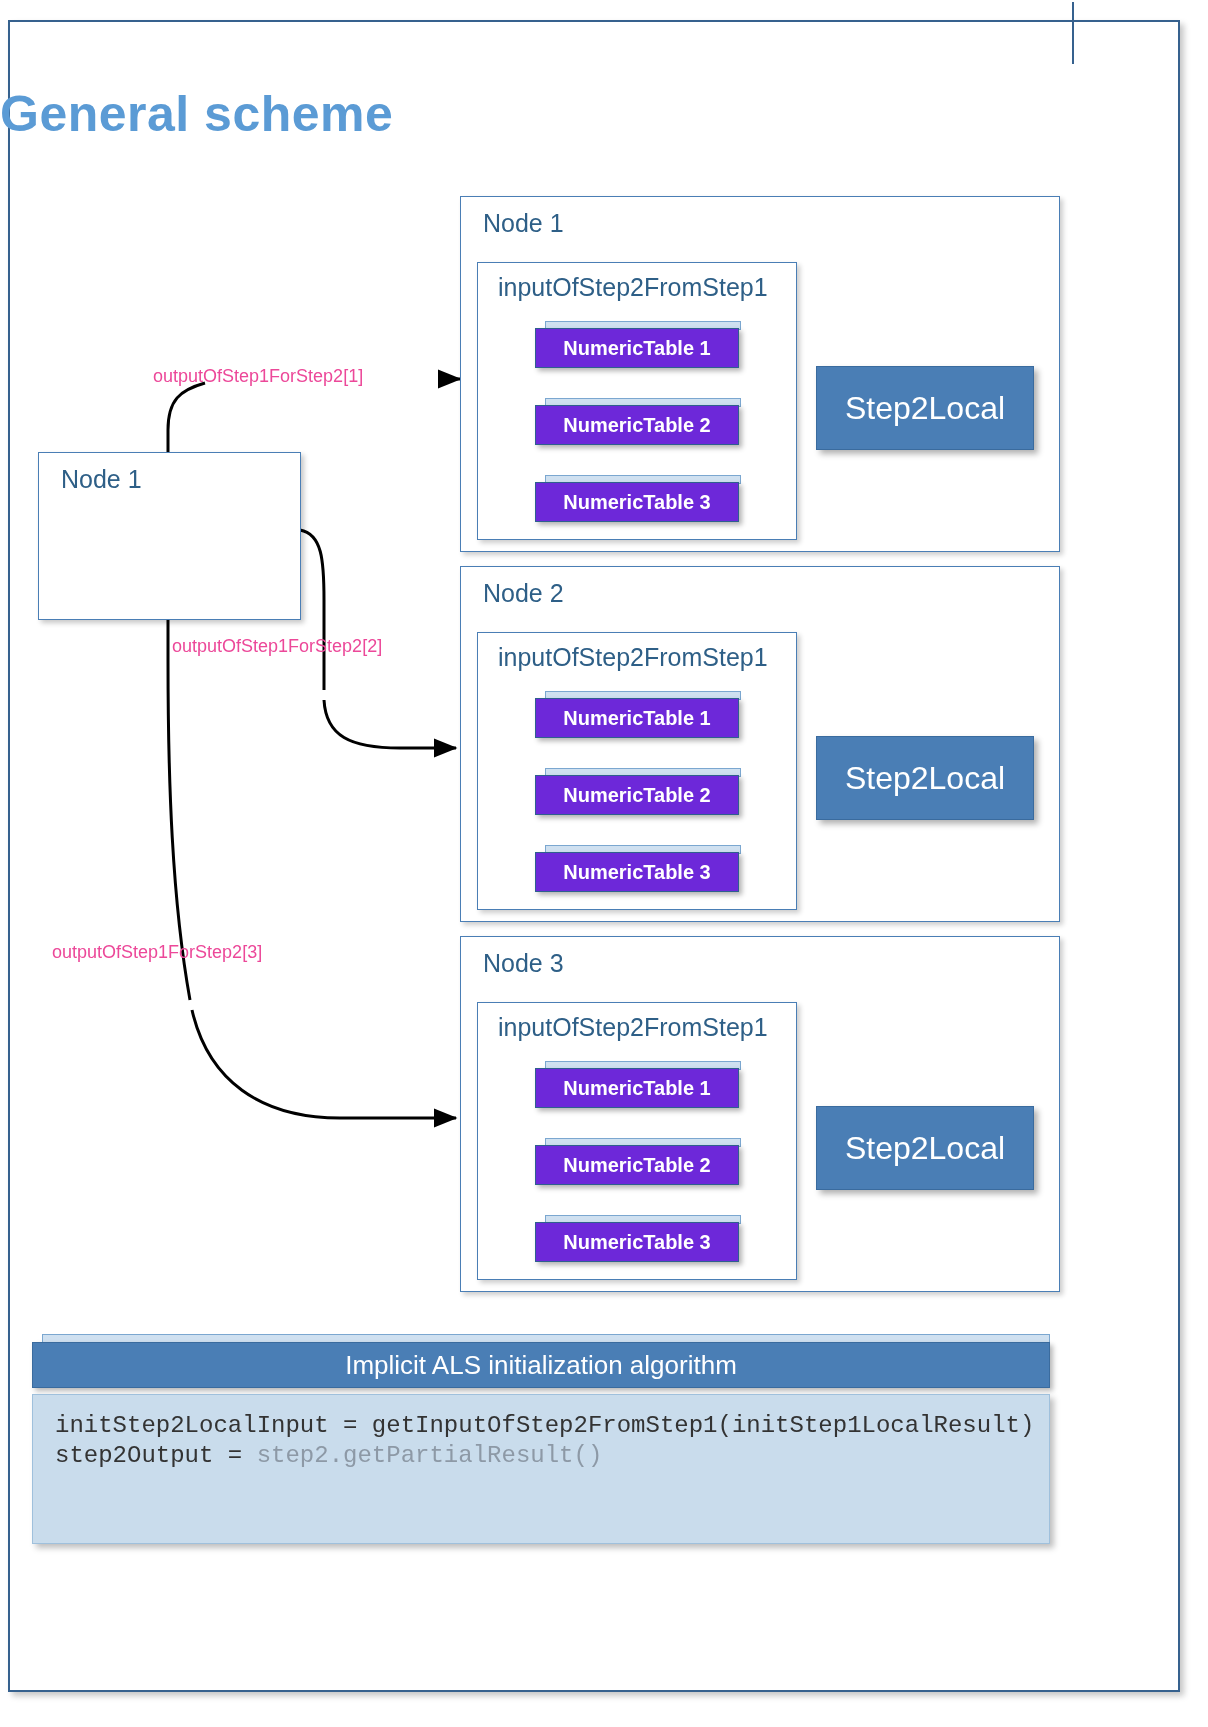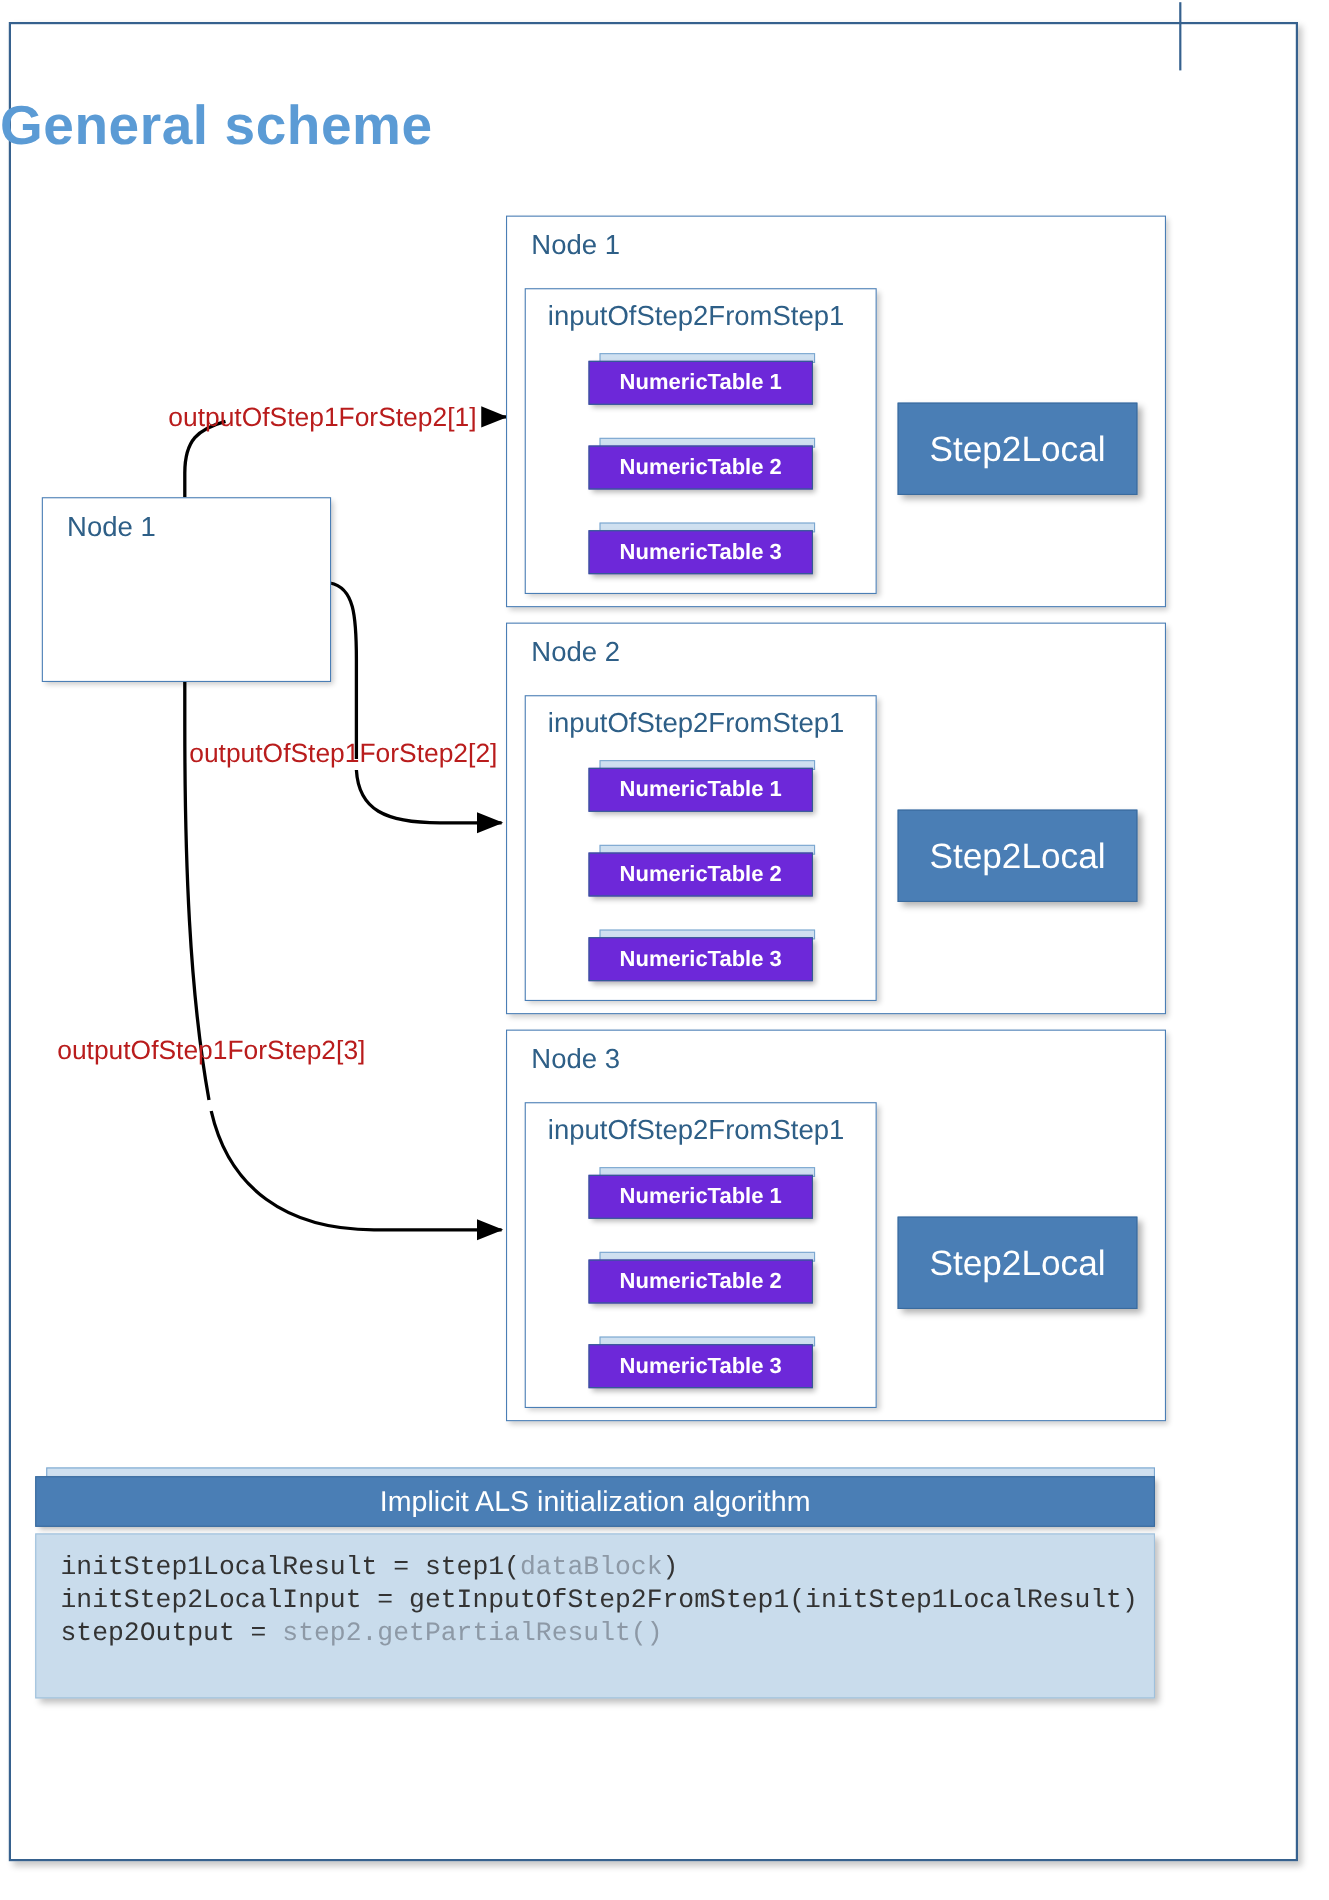--- a/index.html
+++ b/index.html
@@ -124,22 +124,22 @@
     width:263px; height:168px;
     border:1.5px solid #4a7eb5;
     box-sizing:border-box;
     background:#ffffff;
     box-shadow:3px 3px 5px rgba(0,0,0,0.22);
   }
 
   
   .edge-label{
     position:absolute;
-    font-size:24px;
-    color:#b91c1c;
+    font-size:18px;
+    color:#ec4899;
     white-space:nowrap;
   }
 
   
   .connectors{
     position:absolute;
     left:0; top:0;
     width:1208px; height:1727px;
     pointer-events:none;
   }
@@ -217,21 +217,21 @@
 
     <path d="M168,620 L168,660 C168,780 172,900 190,1000" fill="none" stroke="#000000" stroke-width="3"></path>
     <path d="M192,1010 C208,1080 260,1118 340,1118 L456,1118" fill="none" stroke="#000000" stroke-width="3" marker-end="url(#arrow)"></path>
 
     <path d="M797,408 L808,408" fill="none" stroke="#000000" stroke-width="3" marker-end="url(#arrow)"></path>
     <path d="M797,778 L808,778" fill="none" stroke="#000000" stroke-width="3" marker-end="url(#arrow)"></path>
     <path d="M797,1148 L808,1148" fill="none" stroke="#000000" stroke-width="3" marker-end="url(#arrow)"></path>
   </svg>
 
   <div class="edge-label" style="left:153px; top:366px;">outputOfStep1ForStep2[1]</div>
-  <div class="edge-label" style="left:172px; top:672px;">outputOfStep1ForStep2[2]</div>
+  <div class="edge-label" style="left:172px; top:636px;">outputOfStep1ForStep2[2]</div>
   <div class="edge-label" style="left:52px; top:942px;">outputOfStep1ForStep2[3]</div>
 
   <div class="left-node">
     <div class="node-label">Node 1</div>
   </div>
 
   <div class="node-box" style="left:460px; top:196px; width:600px; height:356px;">
     <div class="node-label">Node 1</div>
   </div>
   <div class="input-box" style="left:477px; top:262px; width:320px; height:278px;">
@@ -288,19 +288,18 @@
   <div class="ntable" style="left:535px; top:1215px;">
     <div class="strip"></div>
     <div class="body">NumericTable 3</div>
   </div>
   <div class="step-box" style="left:816px; top:1106px; width:218px; height:84px;">Step2Local</div>
 
   <div class="code-panel">
     <div class="code-strip"></div>
     <div class="code-header">Implicit ALS initialization algorithm</div>
     <div class="code-body">
-      <div class="code-line"><span>initStep1LocalResult = step1(</span><span class="code-dim">dataBlock</span><span>)</span></div>
       <div class="code-line"><span>initStep2LocalInput = getInputOfStep2FromStep1(initStep1LocalResult)</span><span class="code-dim"></span><span></span></div>
       <div class="code-line"><span>step2Output = </span><span class="code-dim">step2.getPartialResult()</span><span></span></div>
     </div>
   </div>
 
 </div>
 
 </body></html>

